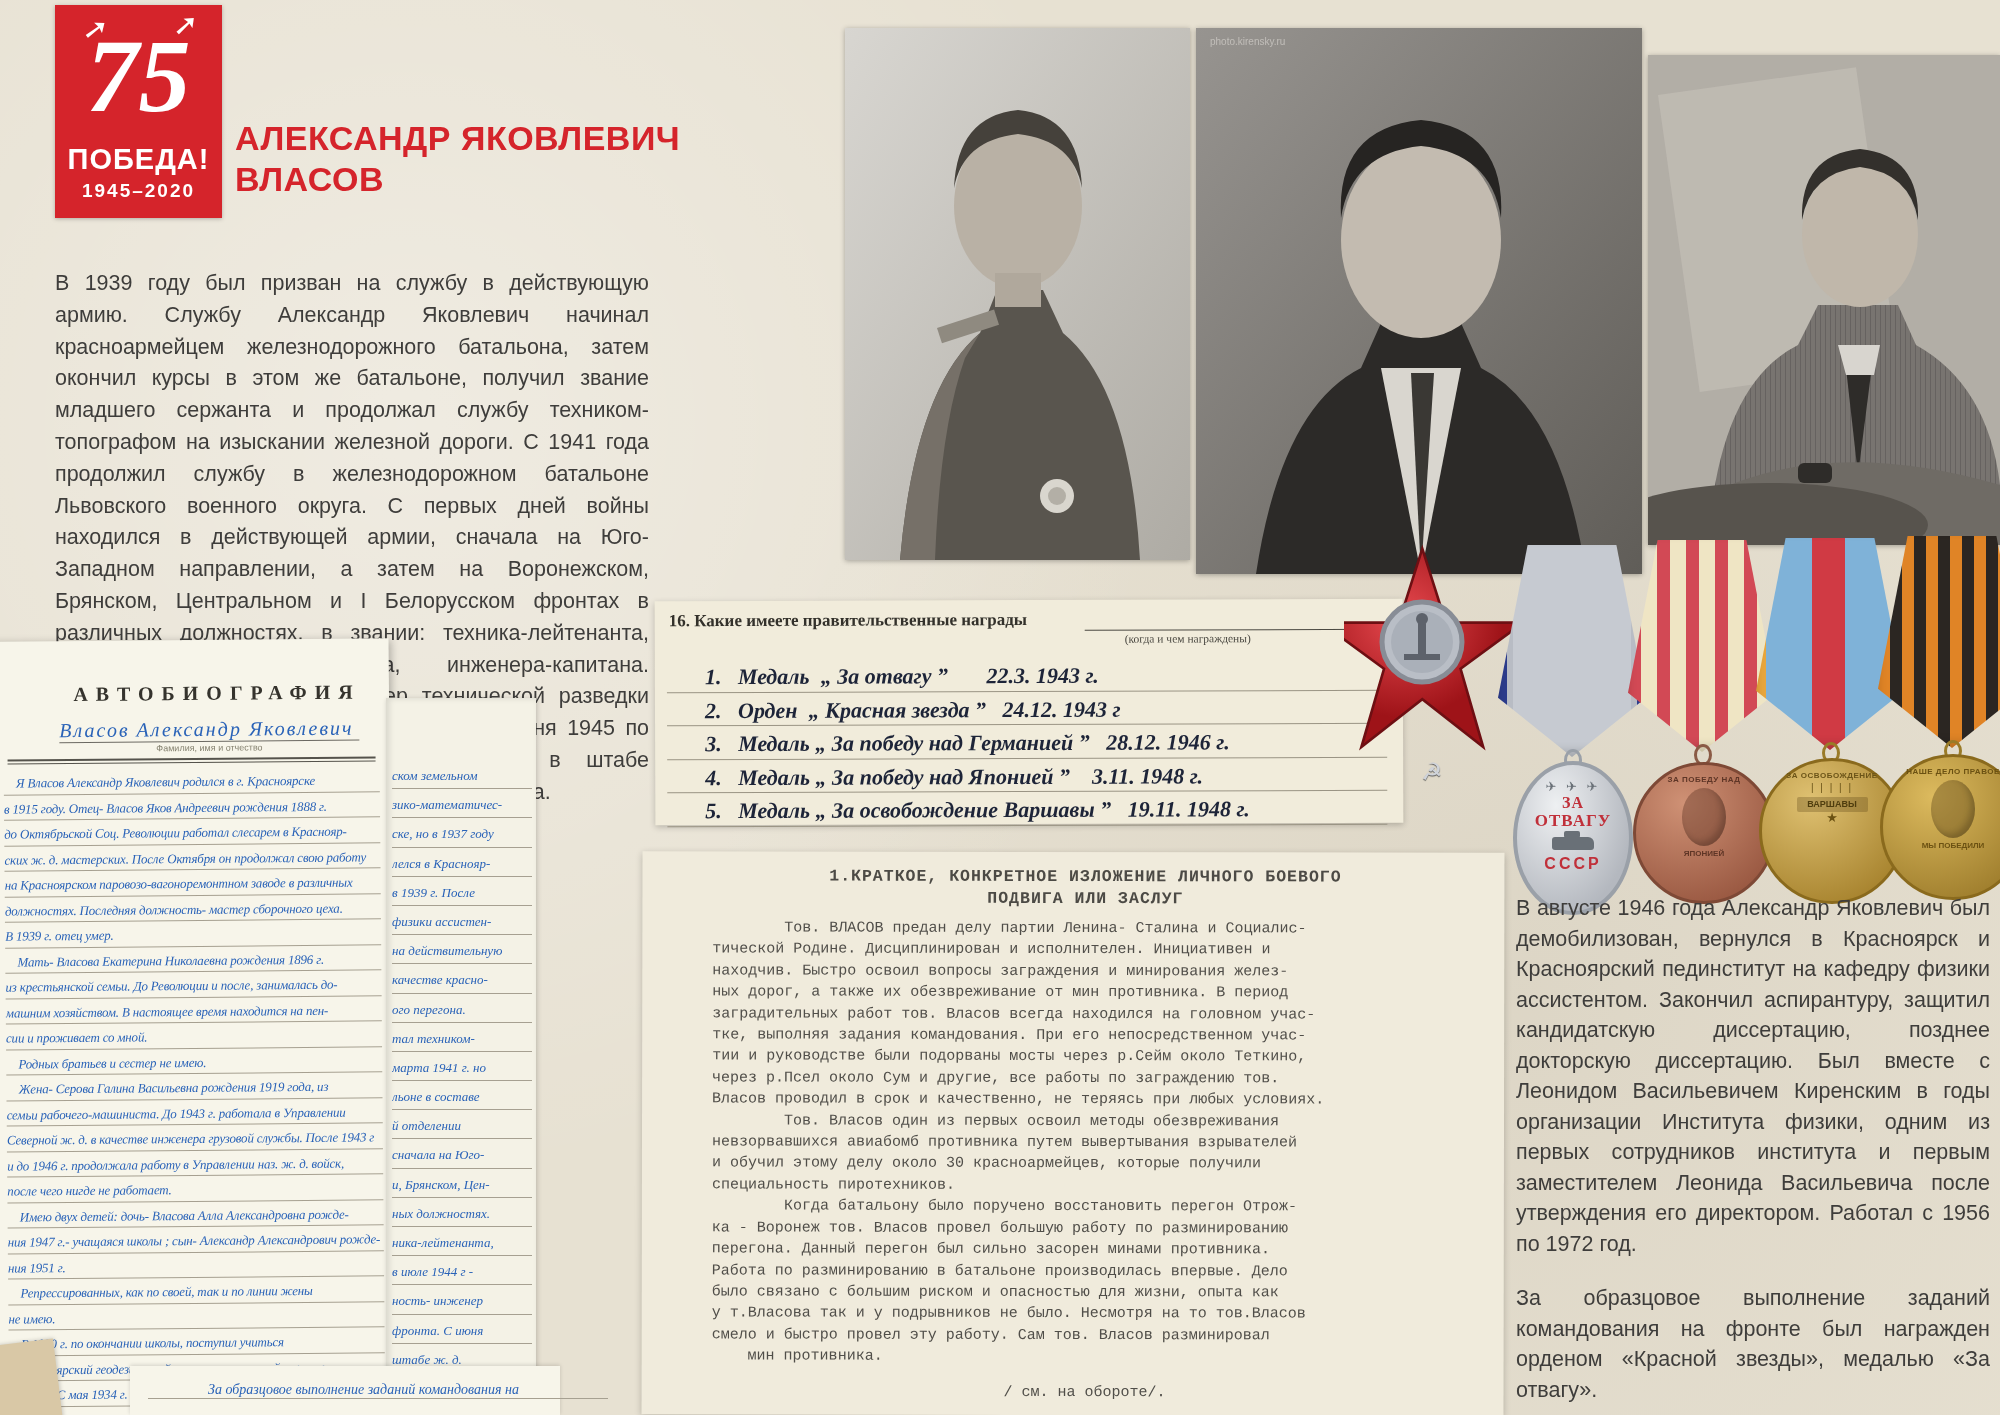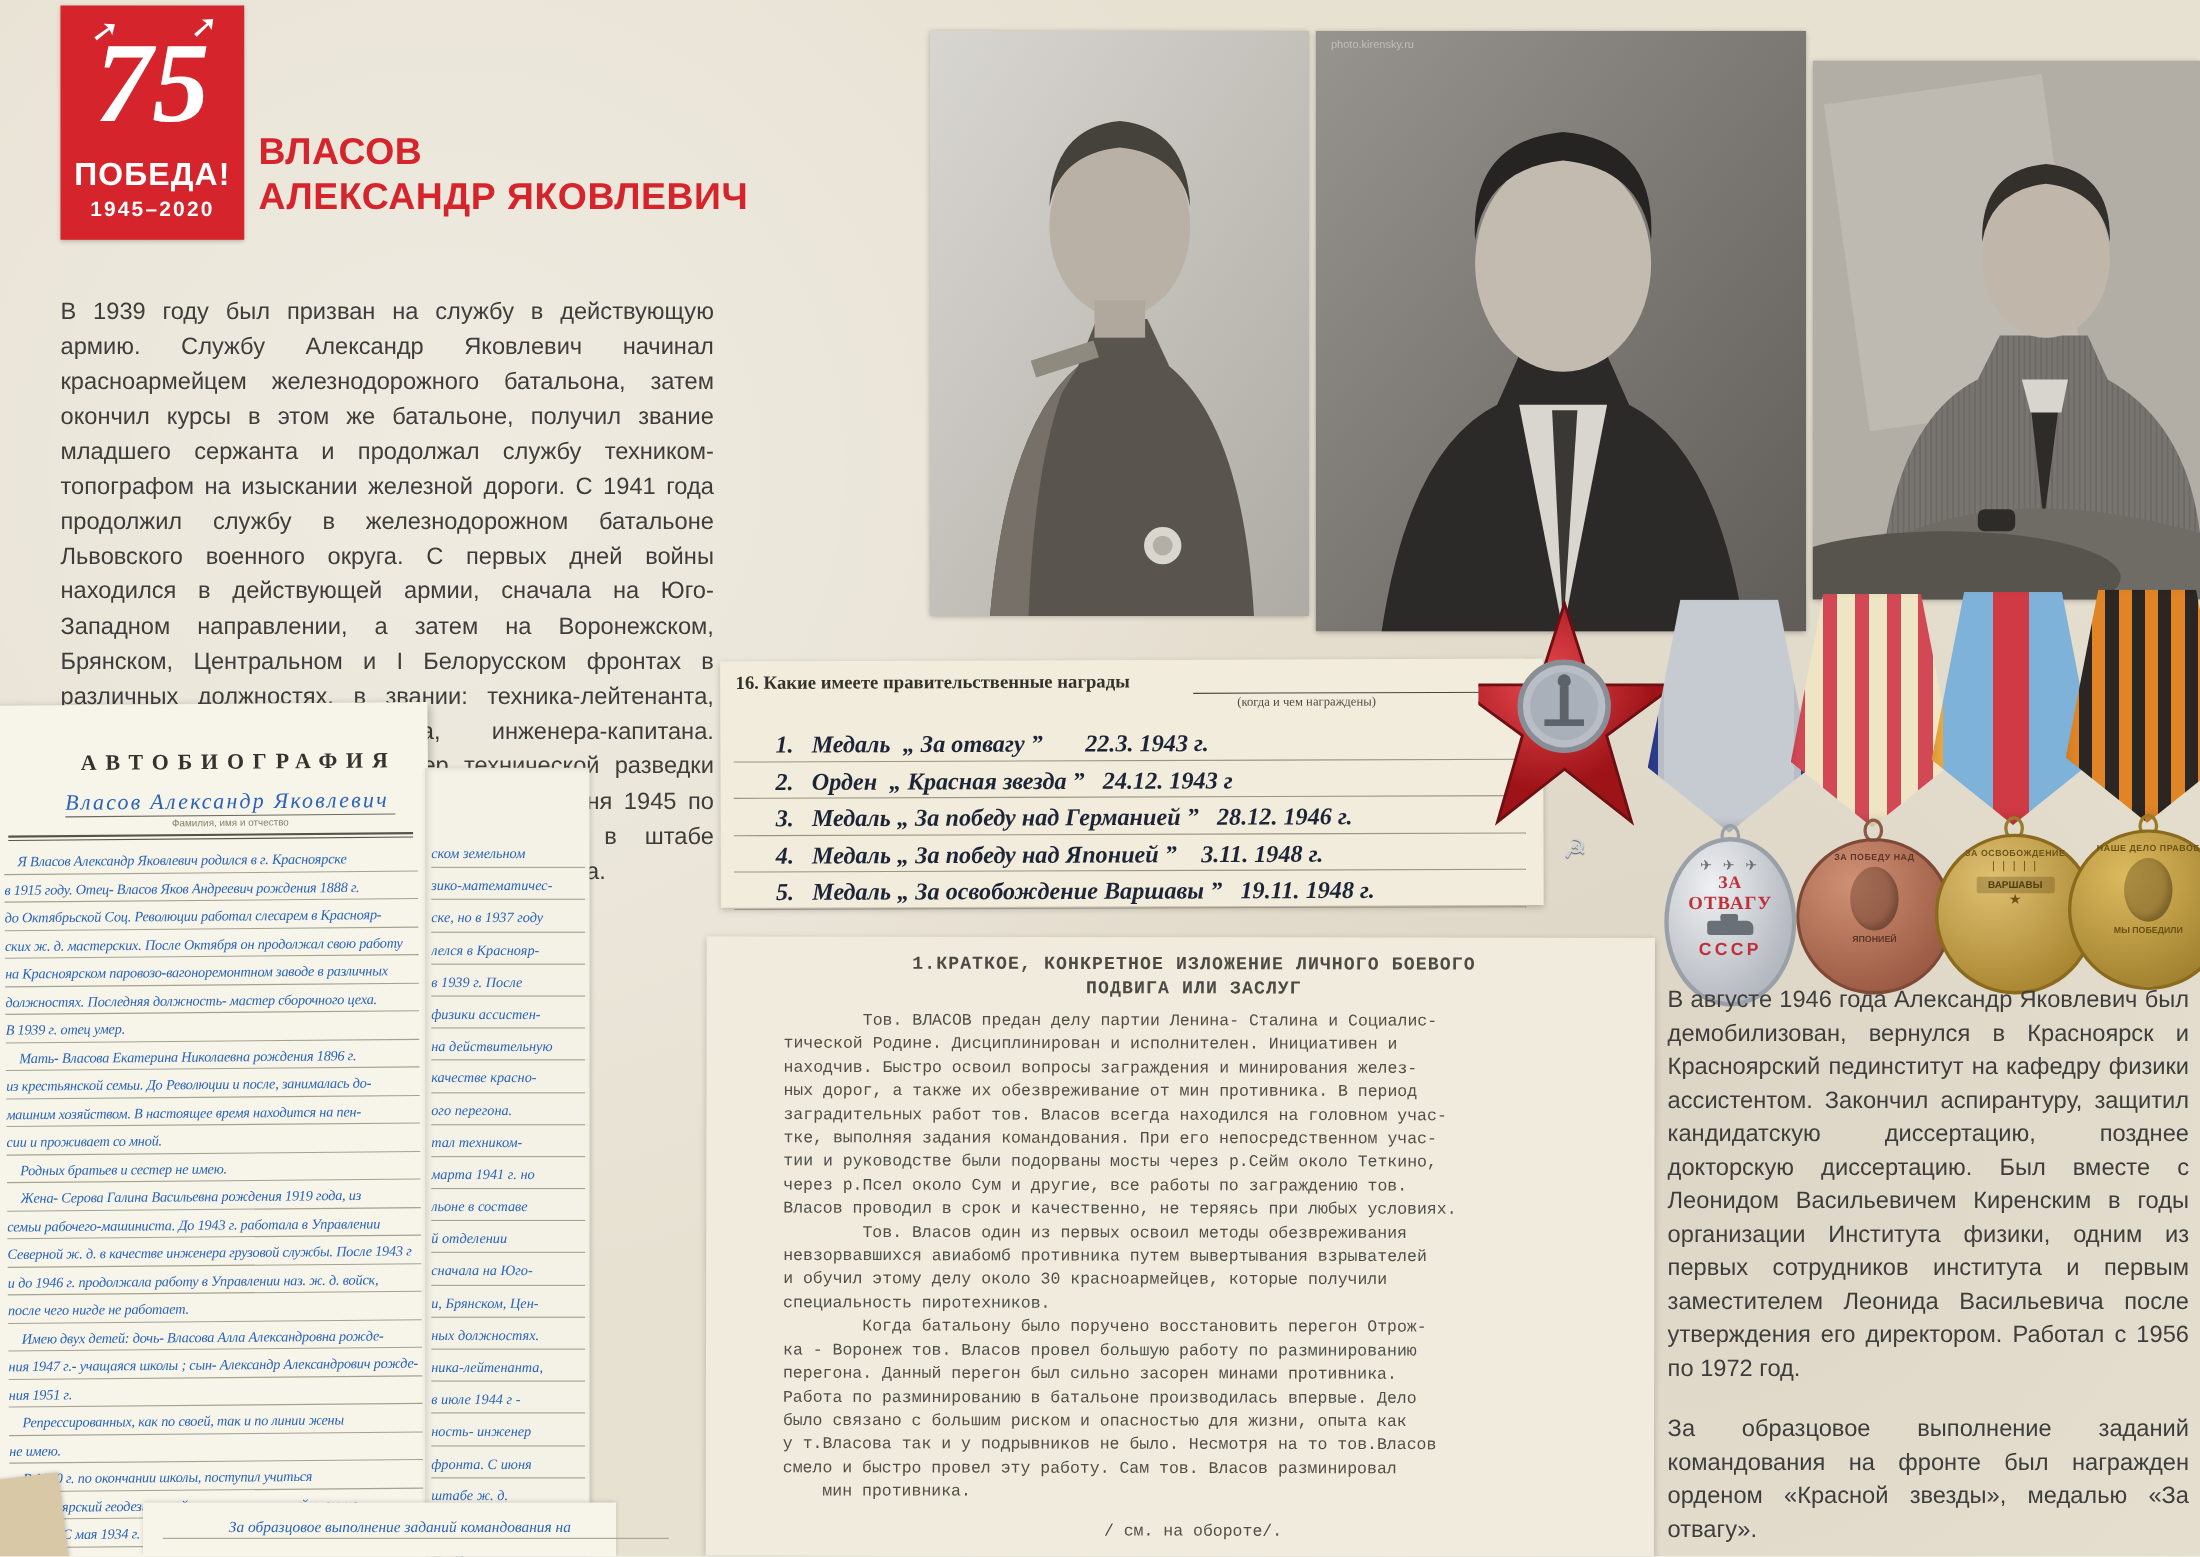--- a/index.html
+++ b/index.html
@@ -134,22 +134,22 @@
 
   <div class="abs logo-box">
     <div class="logo-75">75</div>
     <span class="logo-arrow a1">➚</span>
     <span class="logo-arrow a2">➚</span>
     <div class="logo-pobeda">ПОБЕДА!</div>
     <div class="logo-years">1945–2020</div>
   </div>
 
   <div class="abs page-title">
+    <div>АЛЕКСАНДР ЯКОВЛЕВИЧ</div>
     <div>ВЛАСОВ</div>
-    <div>АЛЕКСАНДР ЯКОВЛЕВИЧ</div>
   </div>
 
   <div class="abs bio">В 1939 году  был призван на службу в действующую армию. Службу Александр Яковлевич  начинал красноармейцем железнодорожного батальона, затем окончил курсы в этом же батальоне, получил звание младшего сержанта и продолжал службу техником-топографом на изыскании железной дороги. С 1941 года продолжил службу в железнодорожном батальоне Львовского военного округа. С первых дней войны находился в действующей армии, сначала на Юго-Западном направлении, а затем на Воронежском, Брянском, Центральном и I Белорусском фронтах в различных должностях, в звании: техника-лейтенанта, старшего техника-лейтенанта, инженера-капитана. Последний год войны - инженер технической разведки штаба железнодорожных войск фронта. С июня 1945 по март 1946 года находился на службе в штабе железнодорожных войск Забайкальского фронта.</div>
 
   <div class="abs photo" style="left:845px;top:28px;width:345px;height:532px;">
     <svg width="345" height="532" viewBox="0 0 345 532" preserveAspectRatio="none">
       <defs>
           <linearGradient id="g1" x1="0" y1="0" x2="1" y2="1">
         <stop offset="0" stop-color="#d8d6d1"></stop>
             <stop offset="1" stop-color="#aeaba4"></stop>

